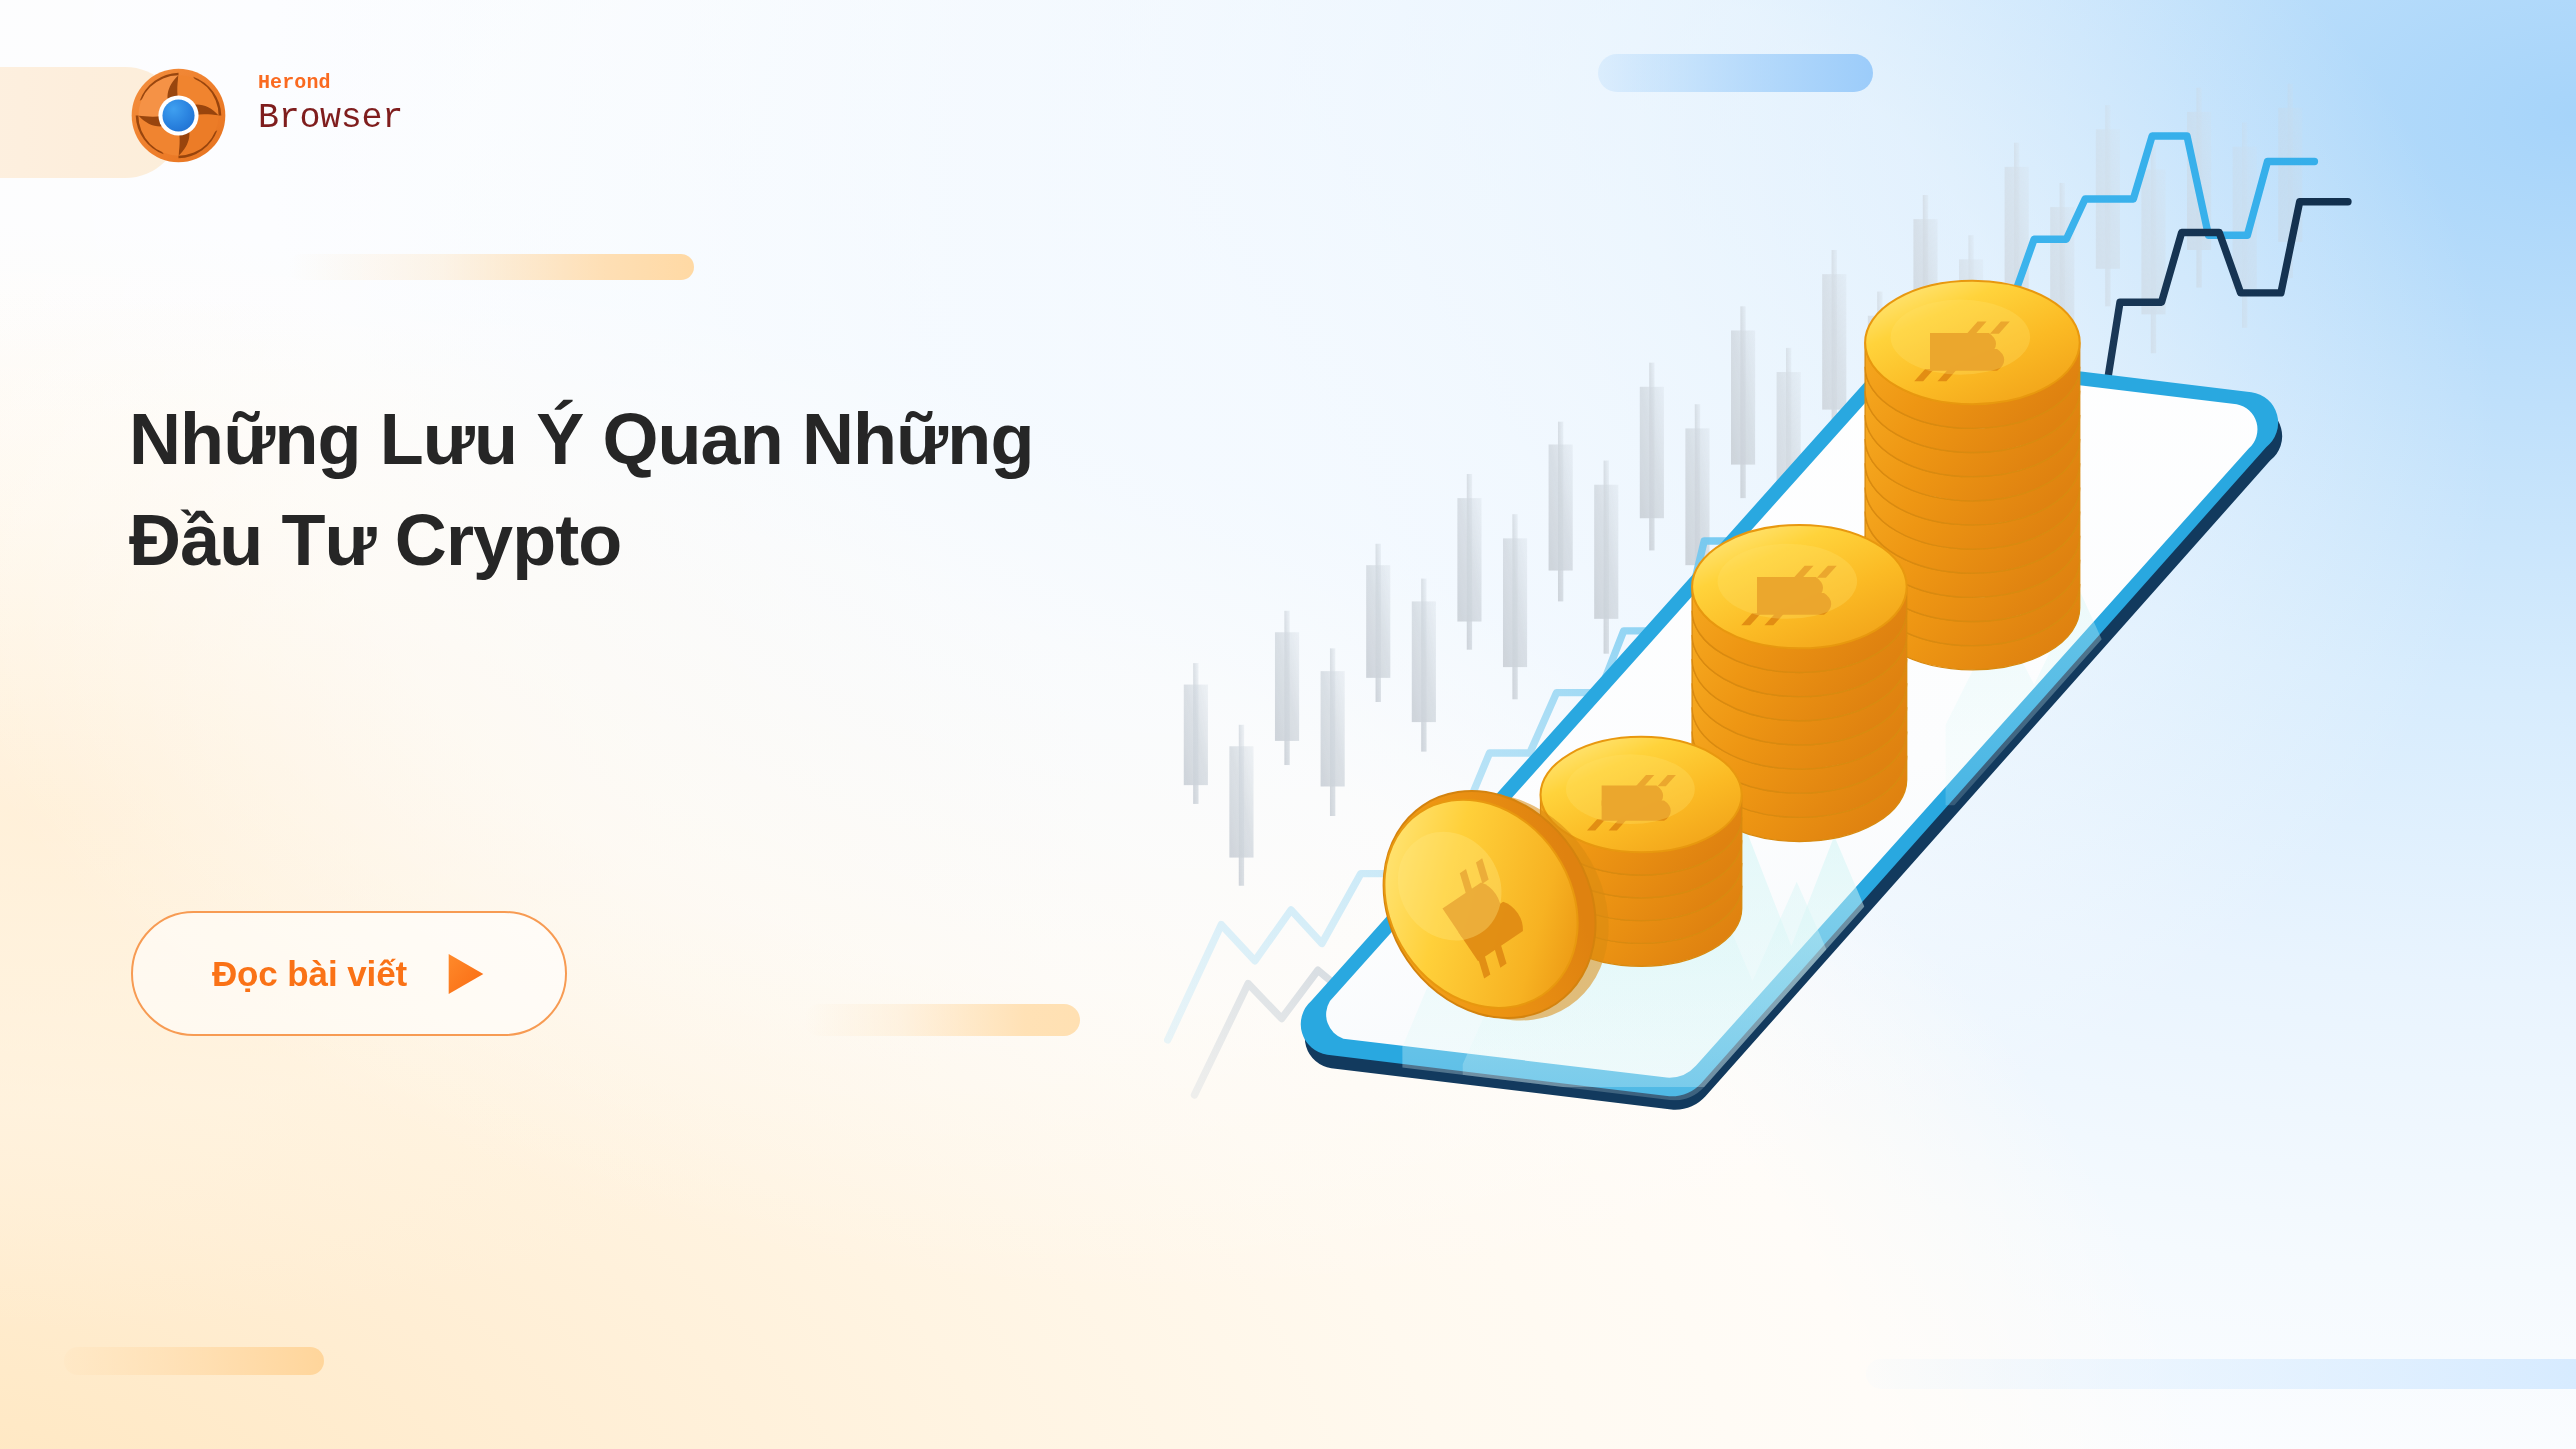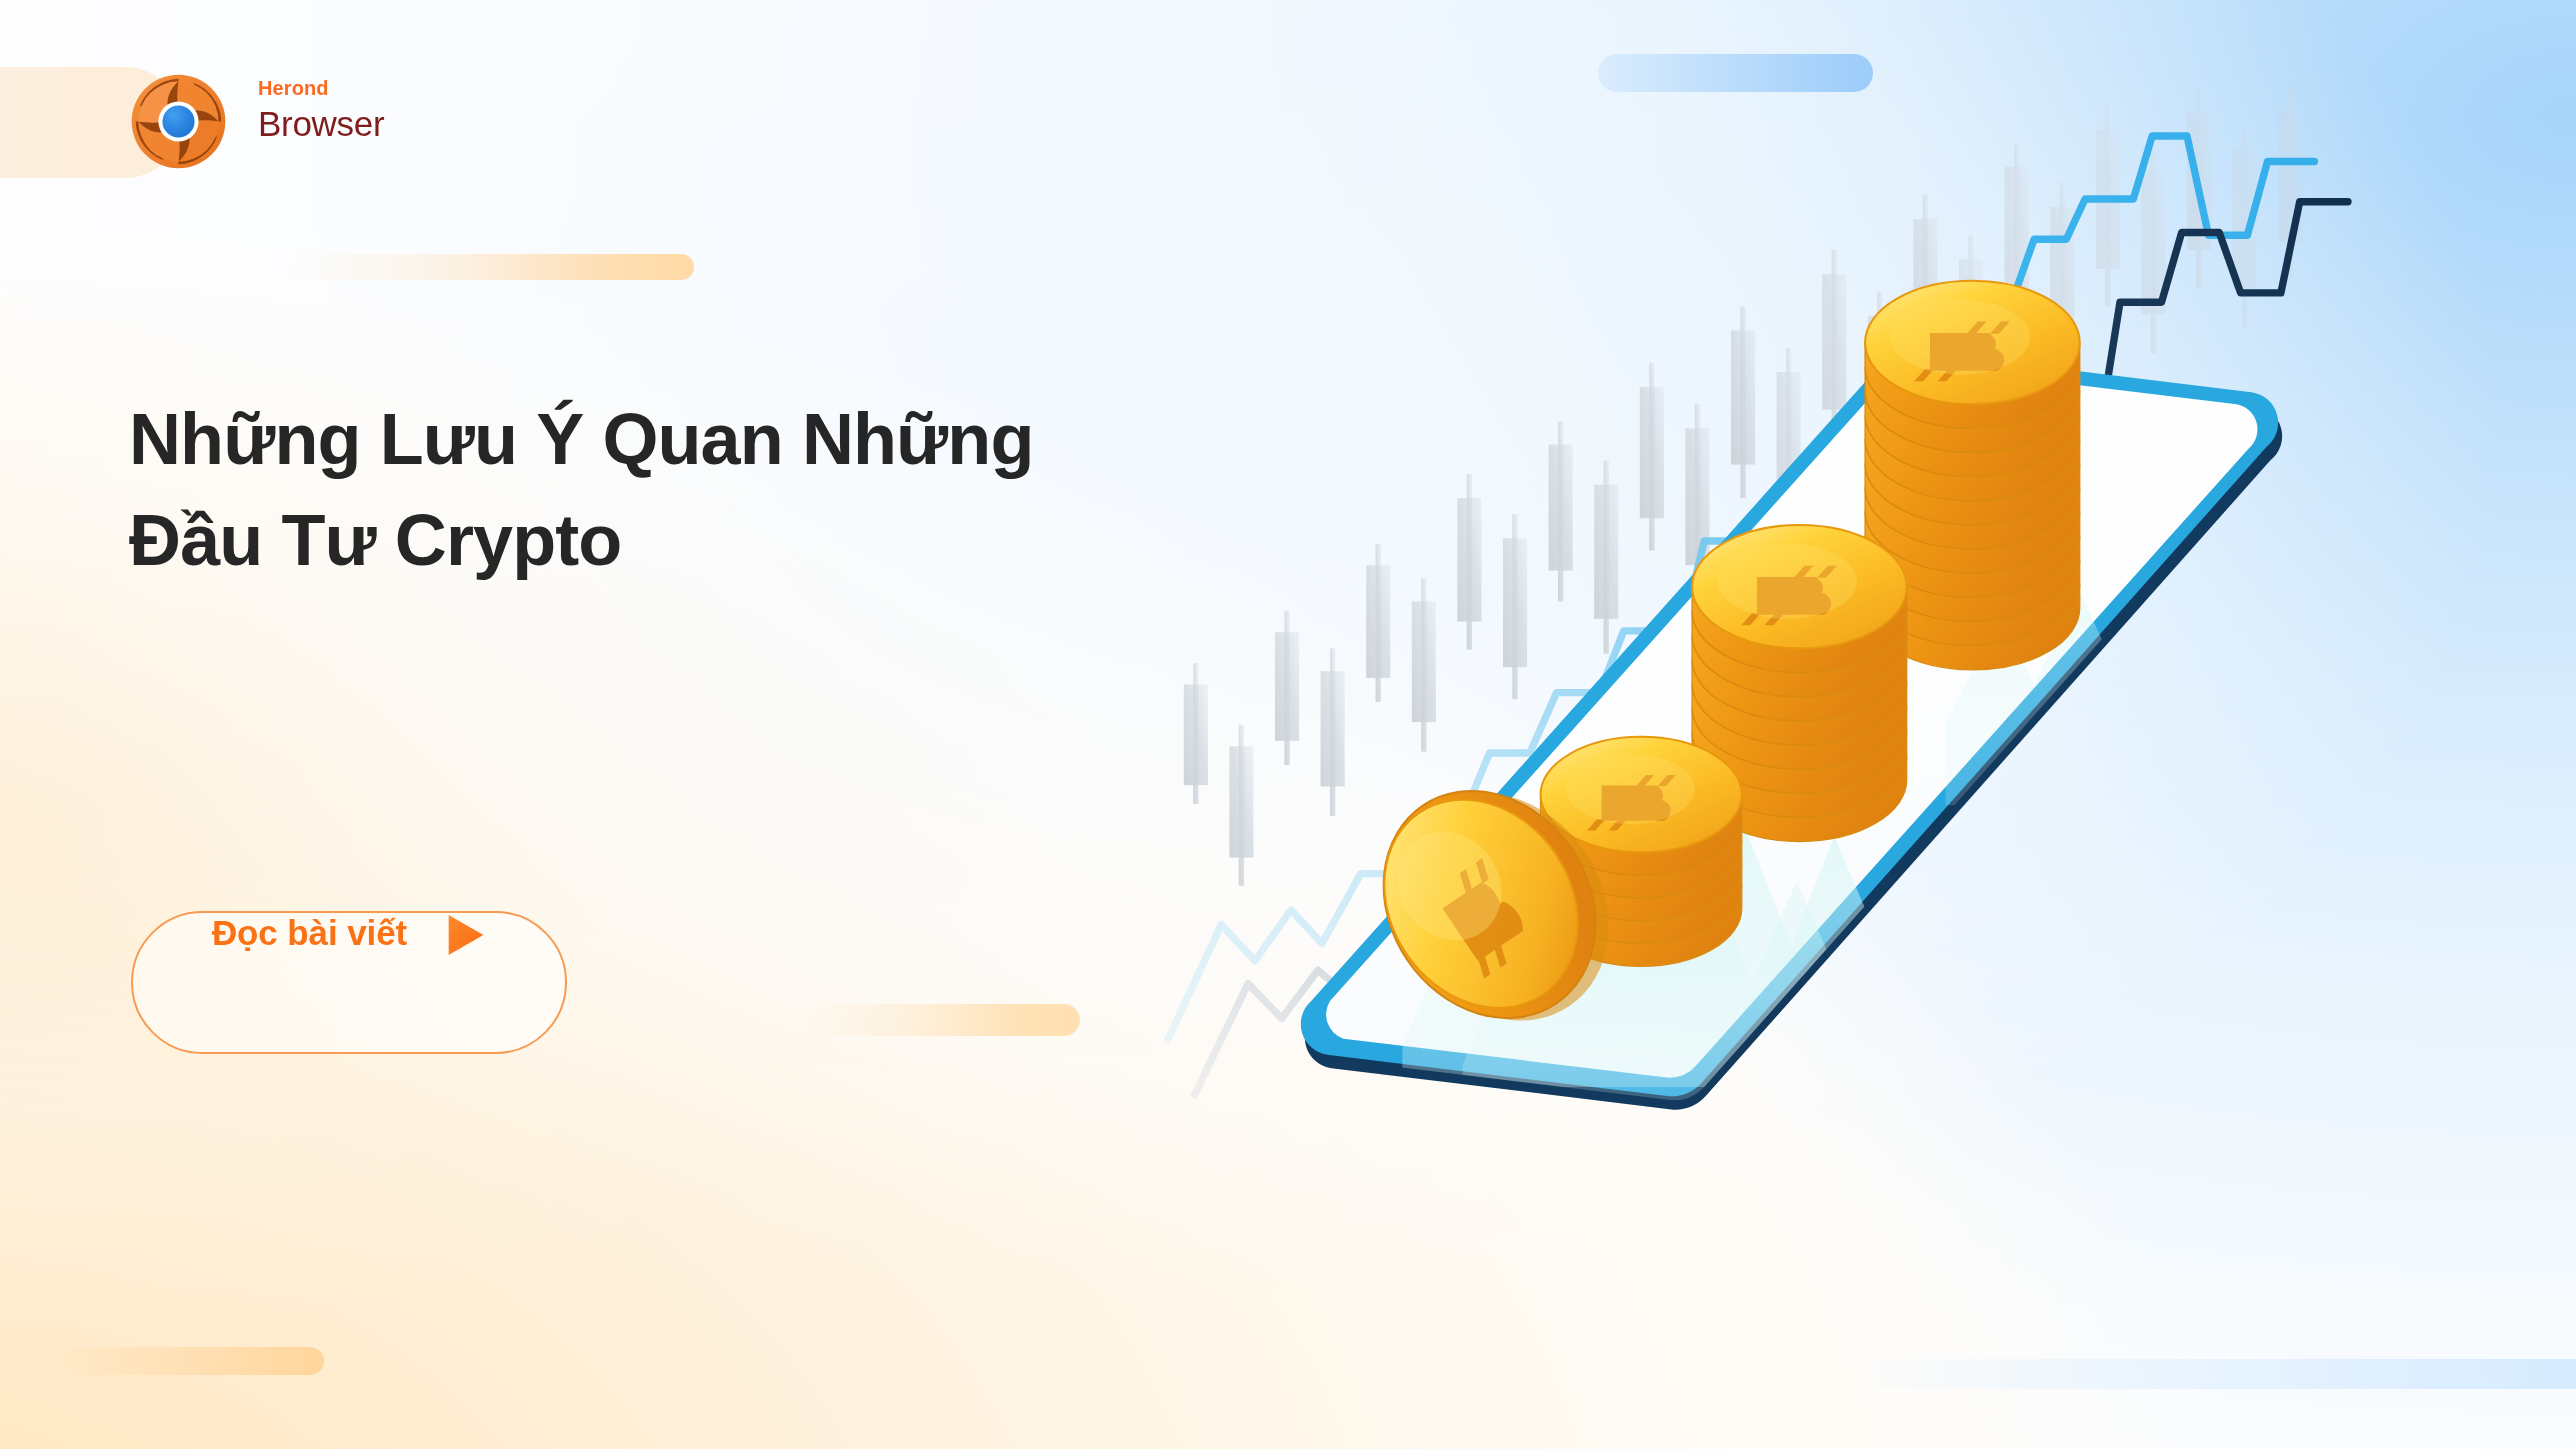--- a/index.html
+++ b/index.html
@@ -61,40 +61,40 @@
     background:linear-gradient(90deg,rgba(255,236,210,0) 0%,rgba(255,232,200,0.45) 35%,
       rgba(255,223,176,0.92) 80%,#ffe0b2 100%); }
   .pill-orange-bottom { left:64px; top:1347px; width:260px; height:28px;
     background:linear-gradient(90deg,rgba(255,226,186,0.25) 0%,rgba(255,219,170,0.62) 42%,
       rgba(255,212,152,0.95) 100%); }
   .pill-blue-bottom { left:1866px; top:1359px; width:751px; height:29.5px;
     background:linear-gradient(90deg,rgba(236,246,255,0.15) 0%,rgba(222,239,255,0.55) 40%,
       rgba(209,232,255,0.9) 100%); border-radius:670px 0 0 670px; }
 
   
-  #logo-block { position:absolute; left:129px; top:72px; width:416px; height:101px; }
+  #logo-block { position:absolute; left:129px; top:66px; width:416px; height:101px;font-family:Liberation Mono, monospace; }
   .logo-mark { position:absolute; left:0; top:0; width:99px; height:99px; }
   .logo-text { position:absolute; left:129px; top:5.4px; }
   .logo-name { font-size:20px; font-weight:700; color:#FA6A20; letter-spacing:0.1px; }
   .logo-sub  { font-size:35px; font-weight:400; color:#7f1d1d; margin-top:4px; letter-spacing:-0.3px; }
 
   
   #headline { position:absolute; left:129px; top:389px; width:1254px; }
   .hl-line {
     font-size:72px; font-weight:600; color:#262626;
     line-height:1.40; letter-spacing:-0.9px; white-space:nowrap;
   }
 
   
   #cta {
     position:absolute; left:131px; top:911px;
-    width:436px; height:143px;
+    width:436px; height:125px;
     border:2.7px solid #F79B53; border-radius:670px;
     background:rgba(255,255,255,0.55);
-    display:flex; justify-content:center; gap:39px;
+    display:flex; align-items:center; justify-content:center; gap:39px;
     cursor:pointer;
   }
   .cta-label { font-size:35px; font-weight:600; color:#FA7216; letter-spacing:-0.1px; }
   .cta-play { width:40px; height:44px; flex:0 0 auto; }
 
   
   #illustration { position:absolute; left:1114px; top:81px; width:1462px; height:1301px; }
   #illustration svg { display:block; width:100%; height:100%; }
 </style>
 </head>

